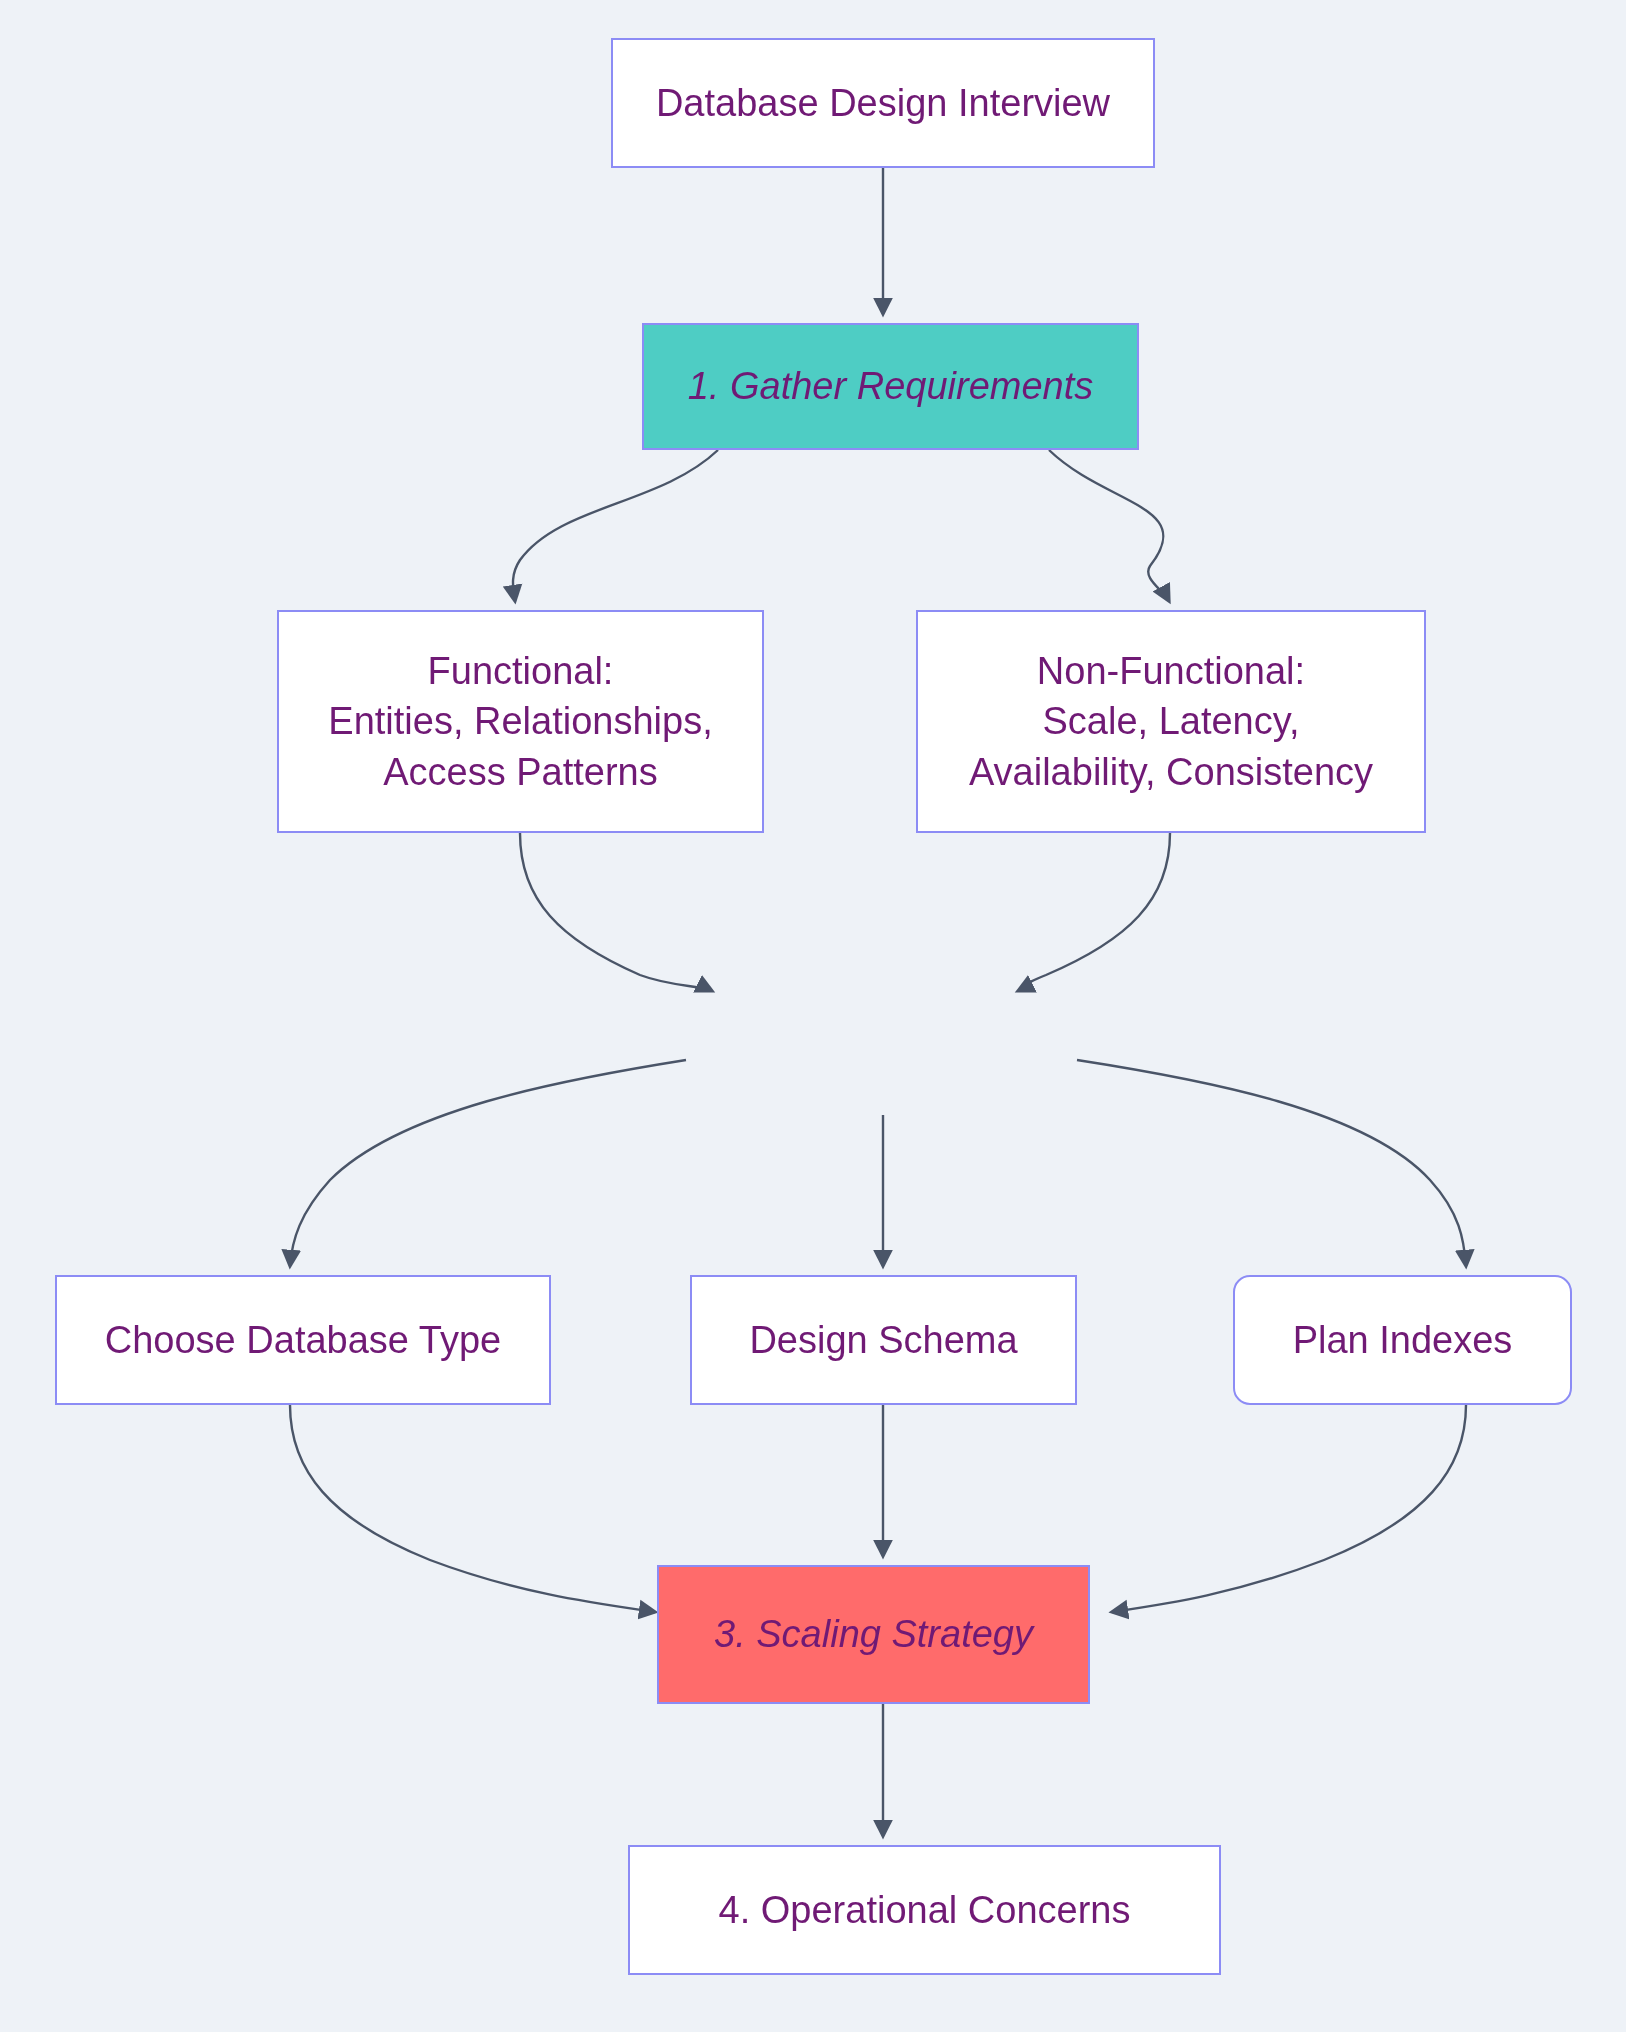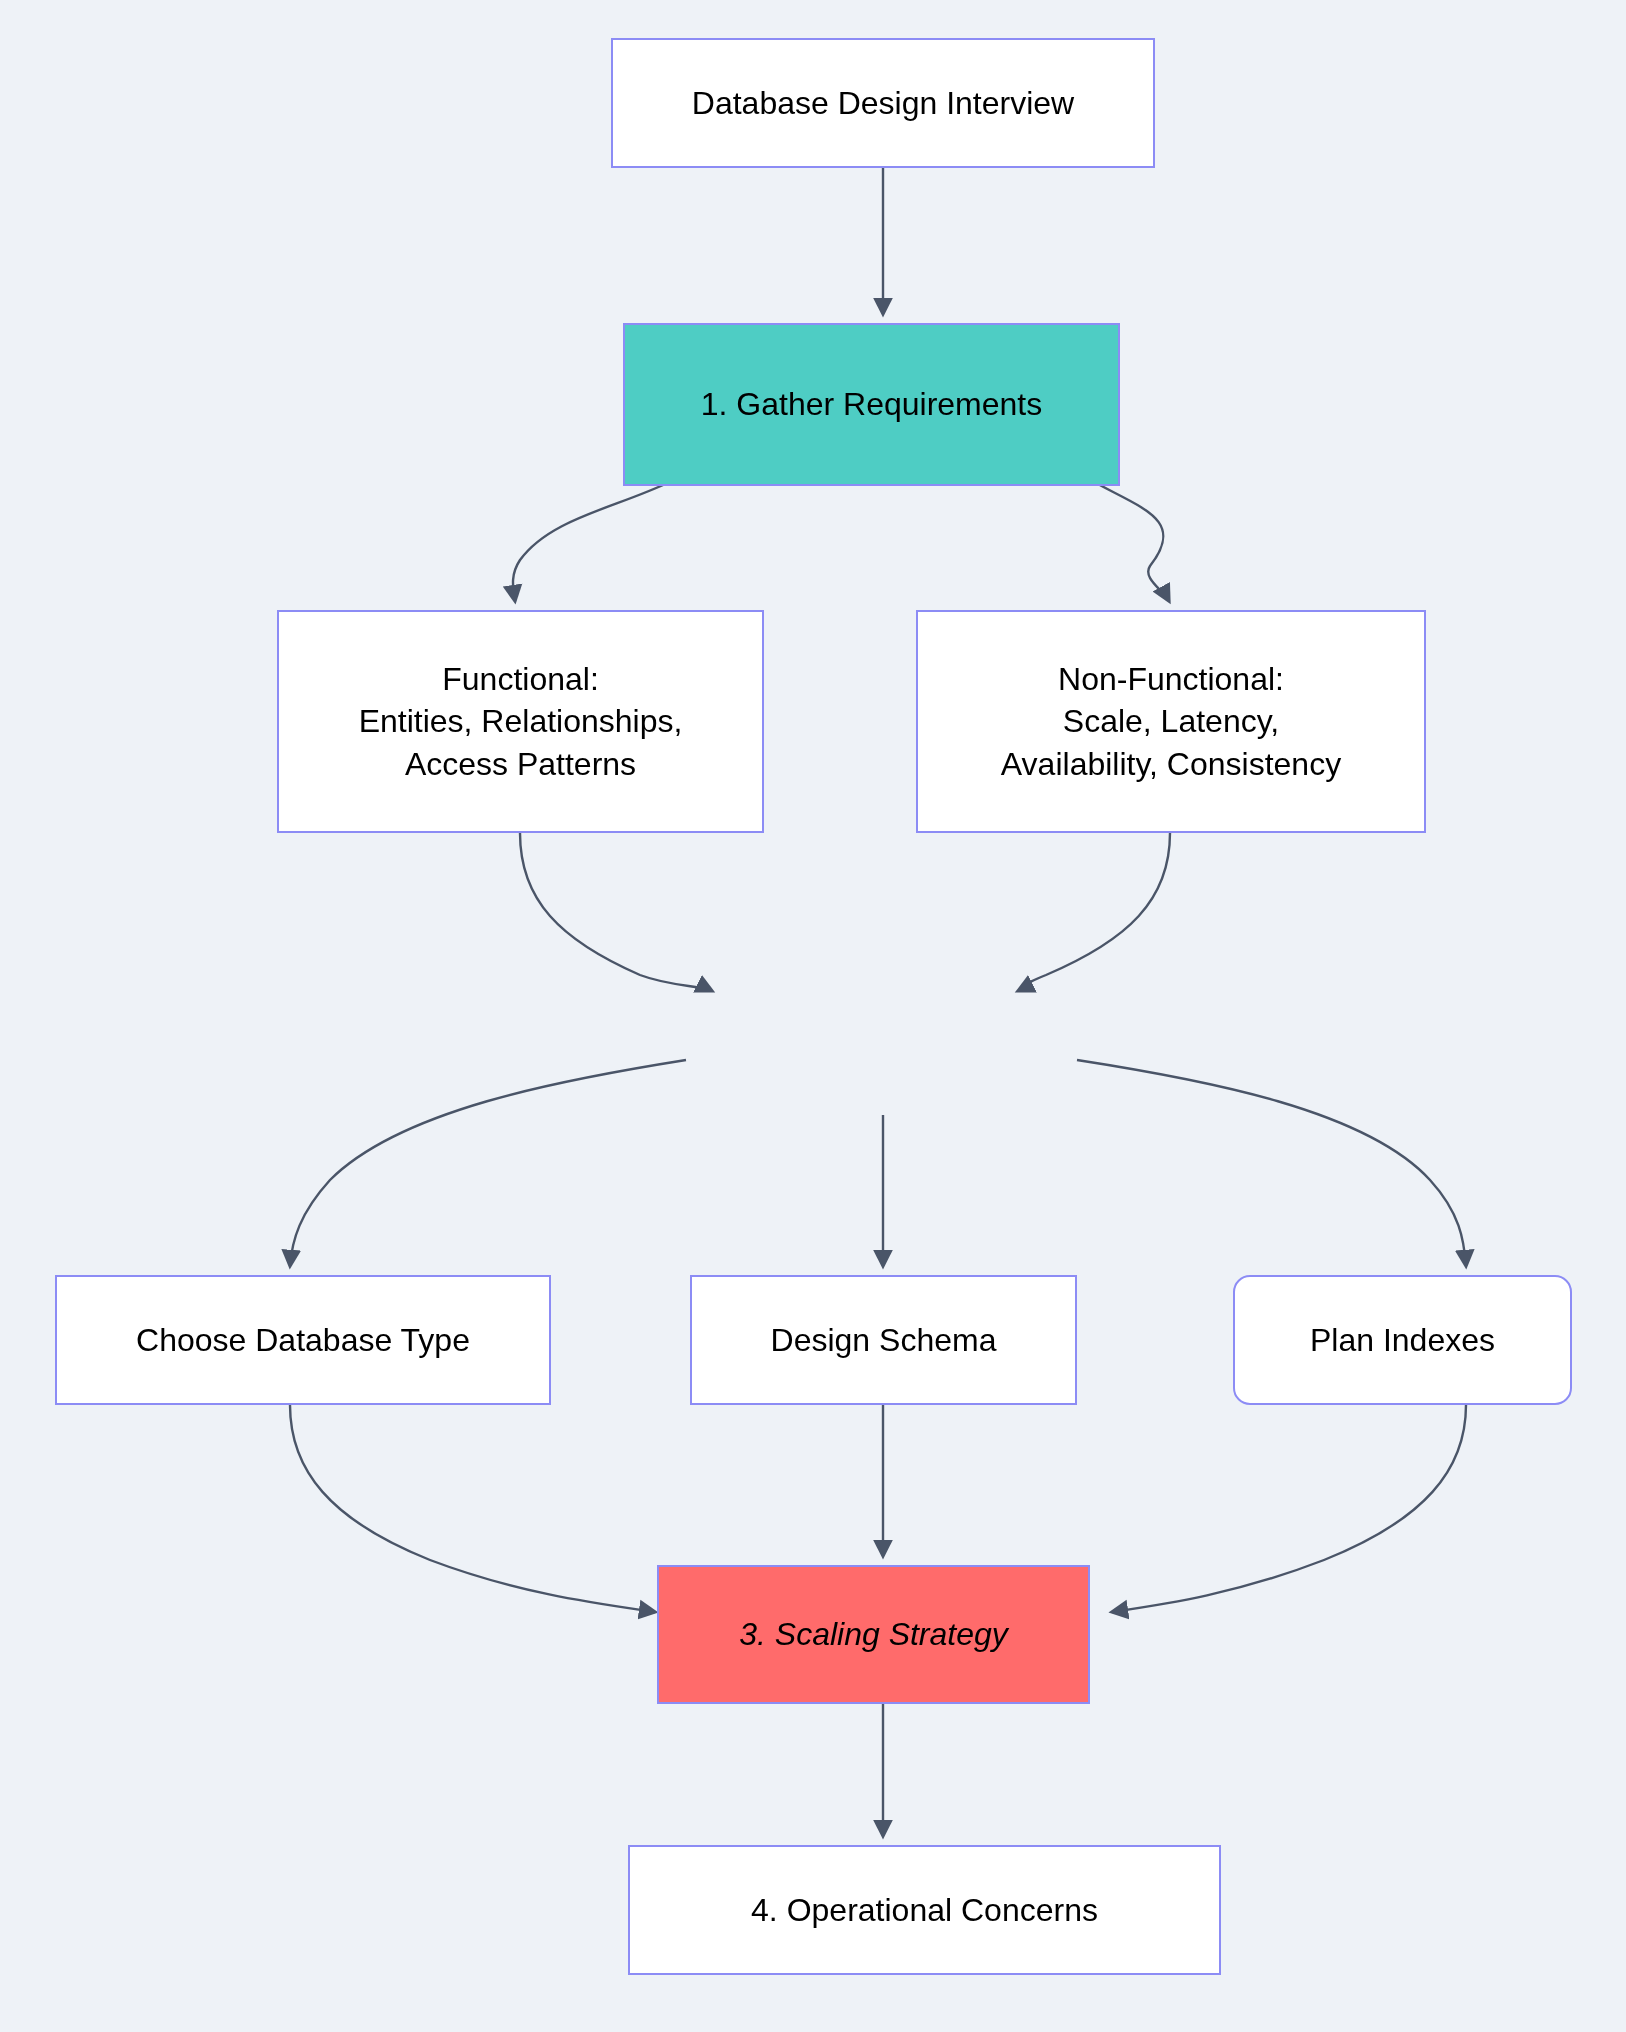--- a/index.html
+++ b/index.html
@@ -28,22 +28,22 @@
   }
   .node {
     position: absolute;
     box-sizing: border-box;
     border: 2px solid #8c8cf5;
     background: #ffffff;
     display: flex;
     align-items: center;
     justify-content: center;
     text-align: center;
-    color: #000000;
-    font-size: 32px;
+    color: #701a75;
+    font-size: 38px;
     line-height: 1.33;
     font-family: "Liberation Sans", sans-serif;
     white-space: pre-line;
     z-index: 2;
   }
   .node.teal   { background: #4ecdc4; }
   .node.yellow { background: #ffd93d; }
   .node.red    { background: #ff6b6b; }
   .node-label { display: block; }
 </style>
@@ -83,21 +83,21 @@
       <path d="M 1466 1405 C 1466 1470, 1424 1520, 1324 1560 C 1236 1594, 1166 1604, 1112 1612"></path>
 
       <path d="M 883 1680 L 883 1836"></path>
     </g>
   </svg>
 
   <div class="node" style="left:611px; top:38px; width:544px; height:130px;">
     <span class="node-label">Database Design Interview</span>
   </div>
 
-  <div class="node teal" style="left:623px; top:323px; width:497px; height:163px;">
+  <div class="node teal" style="left:642px; top:323px; width:497px; height:127px;font-style:italic;">
     <span class="node-label">1. Gather Requirements</span>
   </div>
 
   <div class="node" style="left:277px; top:610px; width:487px; height:223px;">
     <span class="node-label">Functional:
 Entities, Relationships,
 Access Patterns</span>
   </div>
 
   <div class="node" style="left:916px; top:610px; width:510px; height:223px;">

